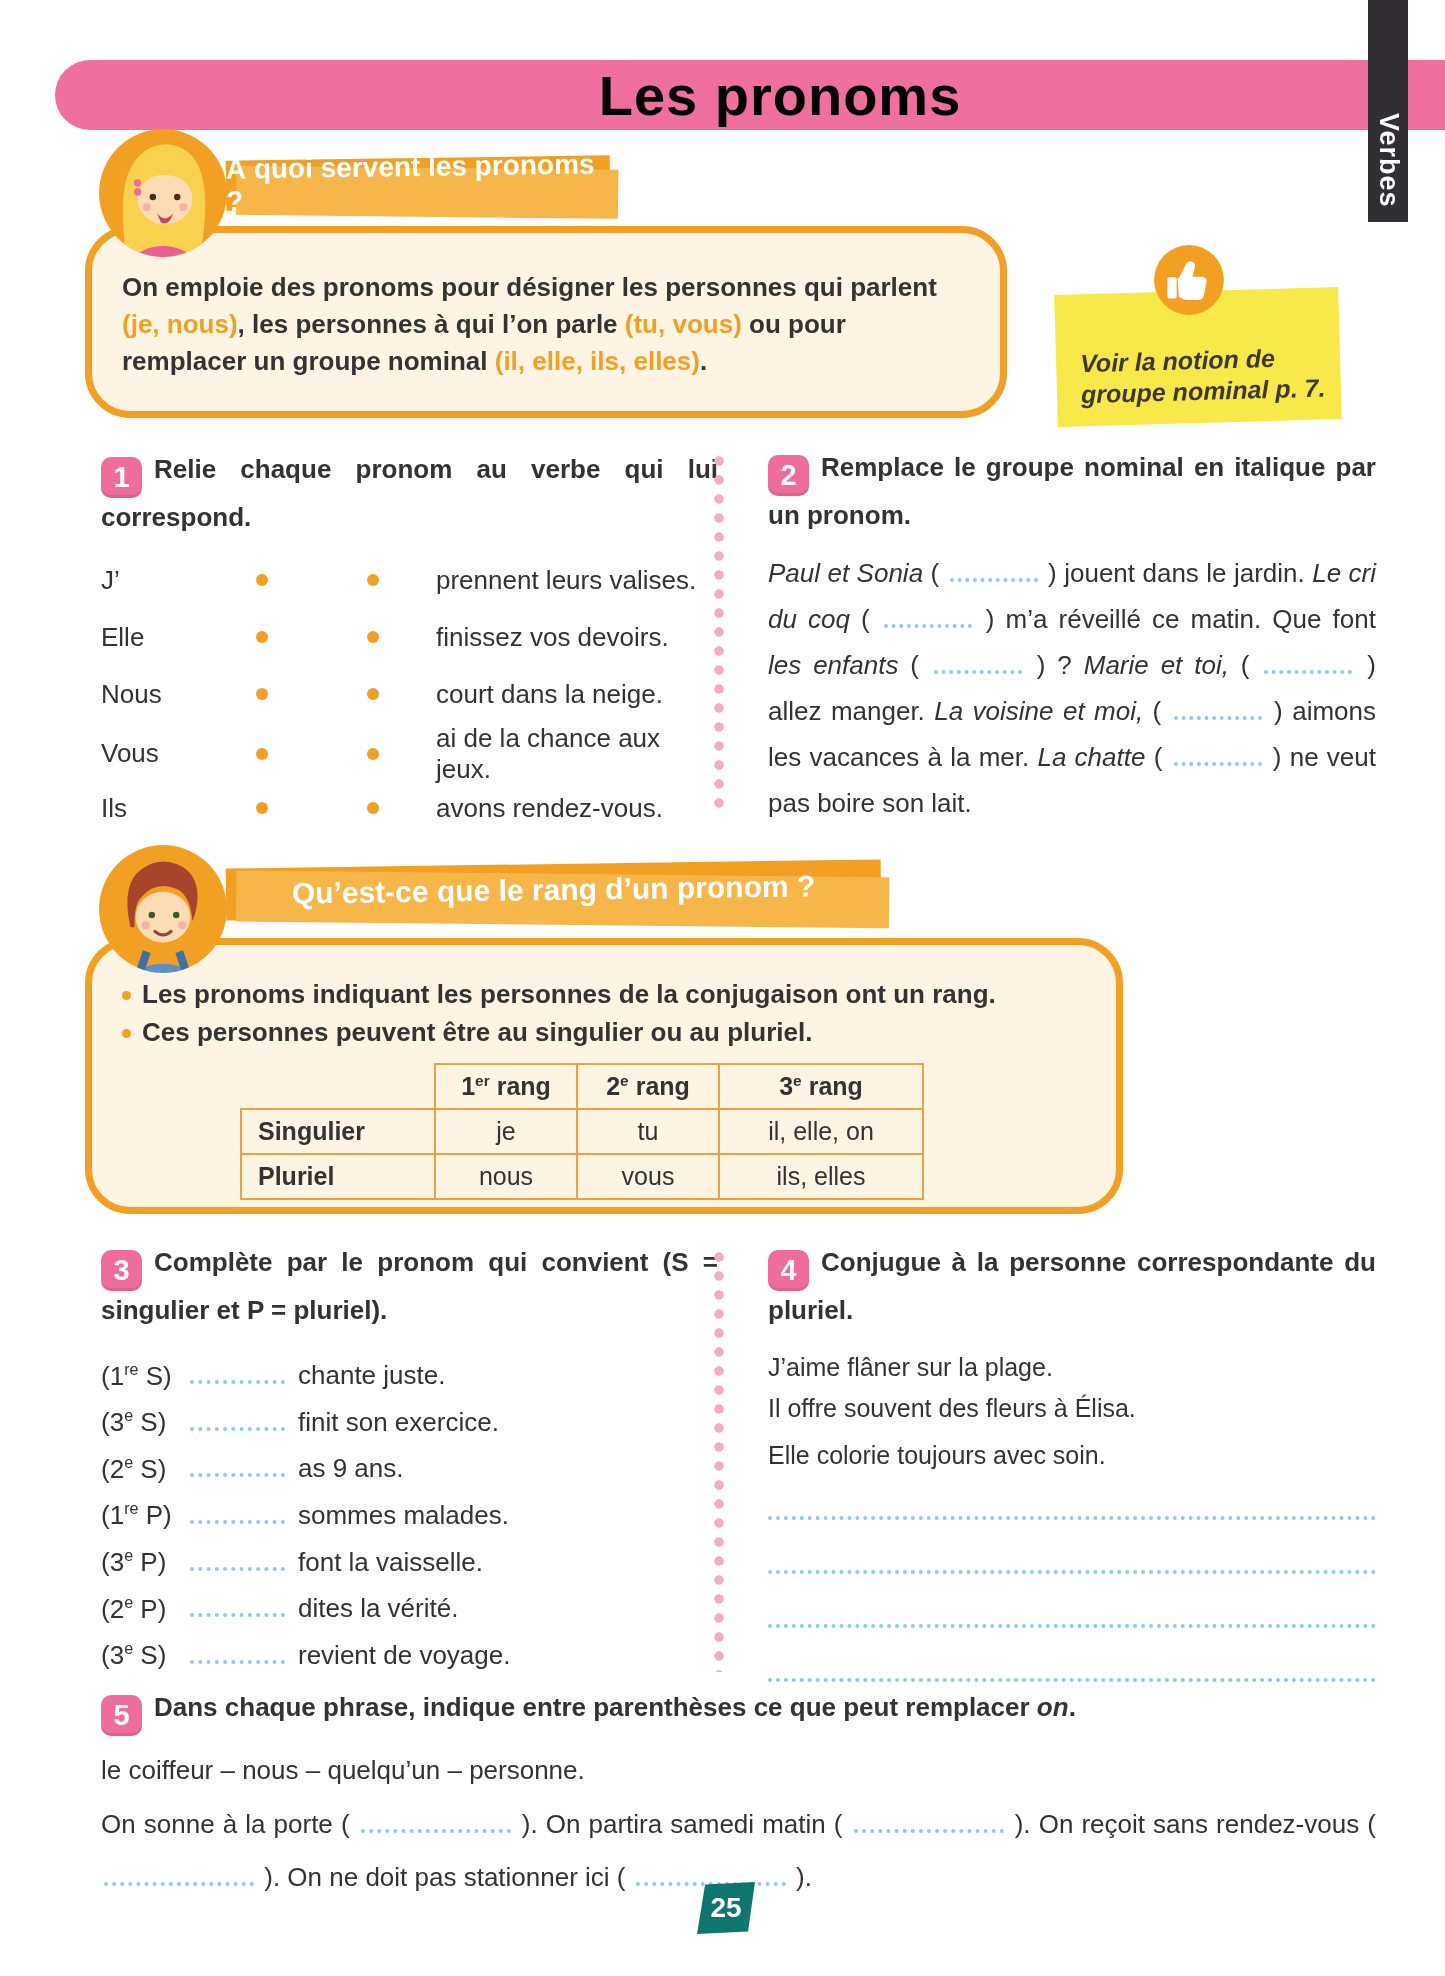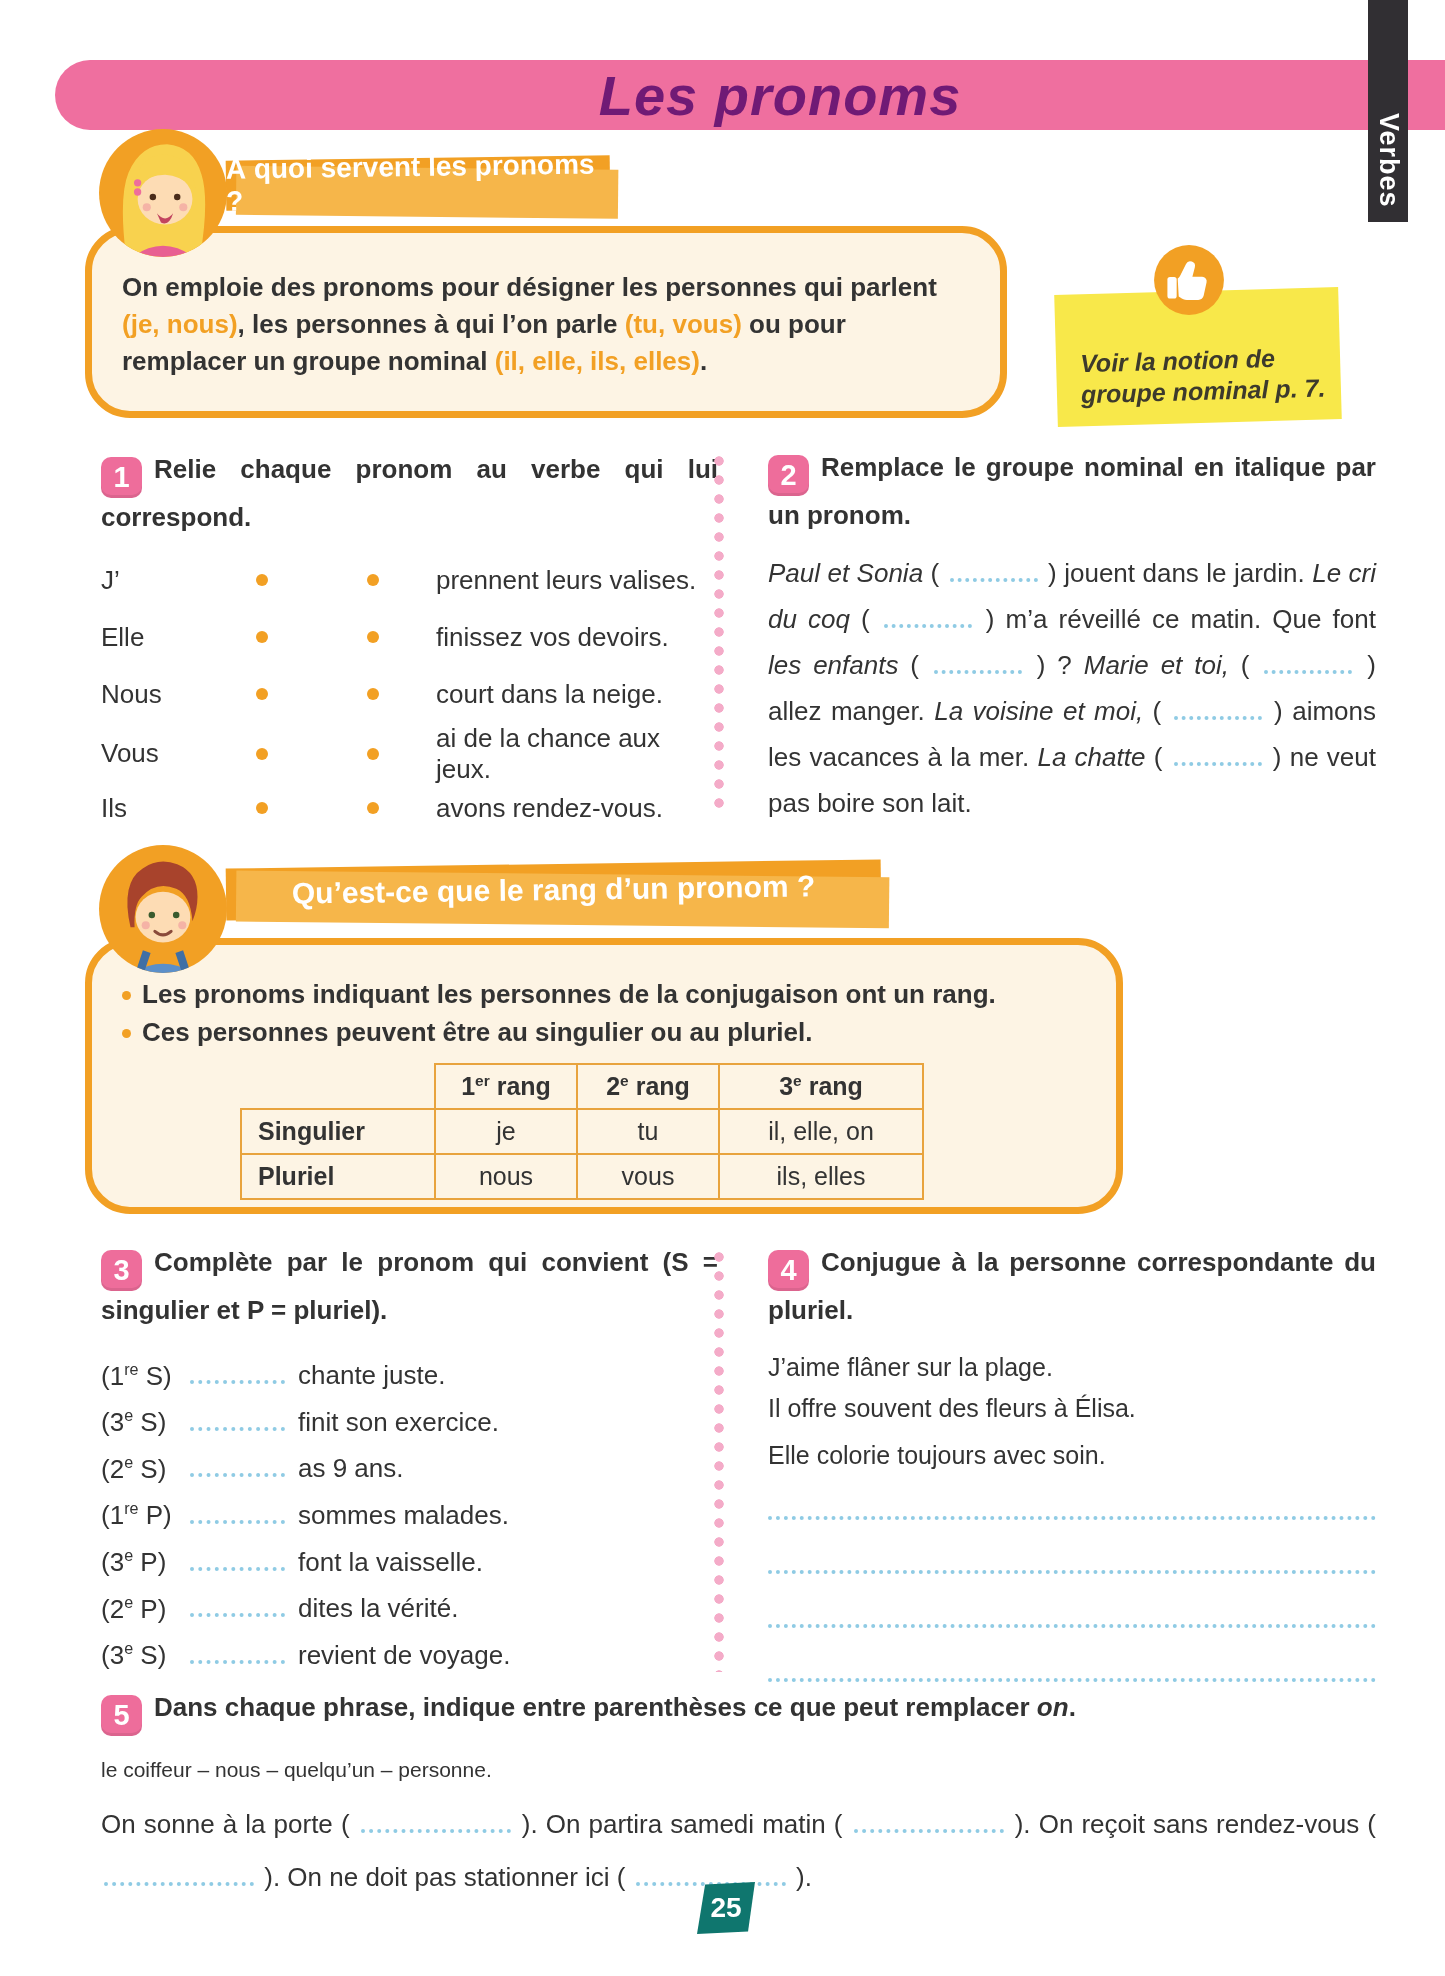--- a/index.html
+++ b/index.html
@@ -8,21 +8,21 @@
 
   
   .side-tab{position:absolute;top:0;right:37px;width:40px;height:222px;background:#312f33;
             color:#fff;z-index:5;display:flex;align-items:center;justify-content:flex-end;
             writing-mode:vertical-rl;font-weight:bold;font-size:27px;padding-bottom:14px;box-sizing:border-box;letter-spacing:1px;}
 
   
   .banner{position:absolute;left:55px;top:60px;right:0;height:70px;background:#ef6f9f;
           border-radius:35px 0 0 35px;z-index:1;}
   .banner-title{position:absolute;inset:0;display:flex;align-items:center;justify-content:center;
-          color:#701a75;font-size:56px;font-weight:bold;padding-left:60px;letter-spacing:1px;font-style:italic;}
+          color:#000000;font-size:56px;font-weight:bold;padding-left:60px;letter-spacing:1px;}
 
   
   .concept{position:absolute;background:#fdf4e4;border:7px solid #f2a024;border-radius:45px;box-sizing:border-box;}
   .box1{left:85px;top:226px;width:922px;height:192px;}
   .box2{left:85px;top:938px;width:1038px;height:276px;}
   .lesson-body{margin:36px 28px 0 30px;font-size:26px;font-weight:bold;line-height:37px;text-align:left;}
   .org{color:#f2a024;}
   .ital{font-style:italic;}
 
   
@@ -98,21 +98,21 @@
 
   
   .sentences{margin-top:18px;}
   .sent{font-size:25px;line-height:41px;}
   .sent:last-child{margin-top:6px;}
   .ans-lines{margin-top:40px;}
   .ans-line{height:0;border-bottom:4px dotted #8fcbe4;margin-top:50px;}
   .ans-line:first-child{margin-top:0;}
 
   
-  .word-bank{font-size:21px;margin:14px 0 0 0;line-height:40px;}
+  .word-bank{font-size:26px;margin:14px 0 0 0;line-height:40px;}
   .ex5-body{font-size:26px;line-height:53px;text-align:justify;margin:8px 0 0 0;}
 
   
   .page-num{position:absolute;left:697px;top:1882px;width:58px;height:52px;background:#0f766e;
             color:#fff;font-size:28px;font-weight:bold;display:flex;align-items:center;justify-content:center;
             clip-path:polygon(14% 5%,100% 0,88% 95%,0 100%);}
 </style>
 </head>
 <body>
 

